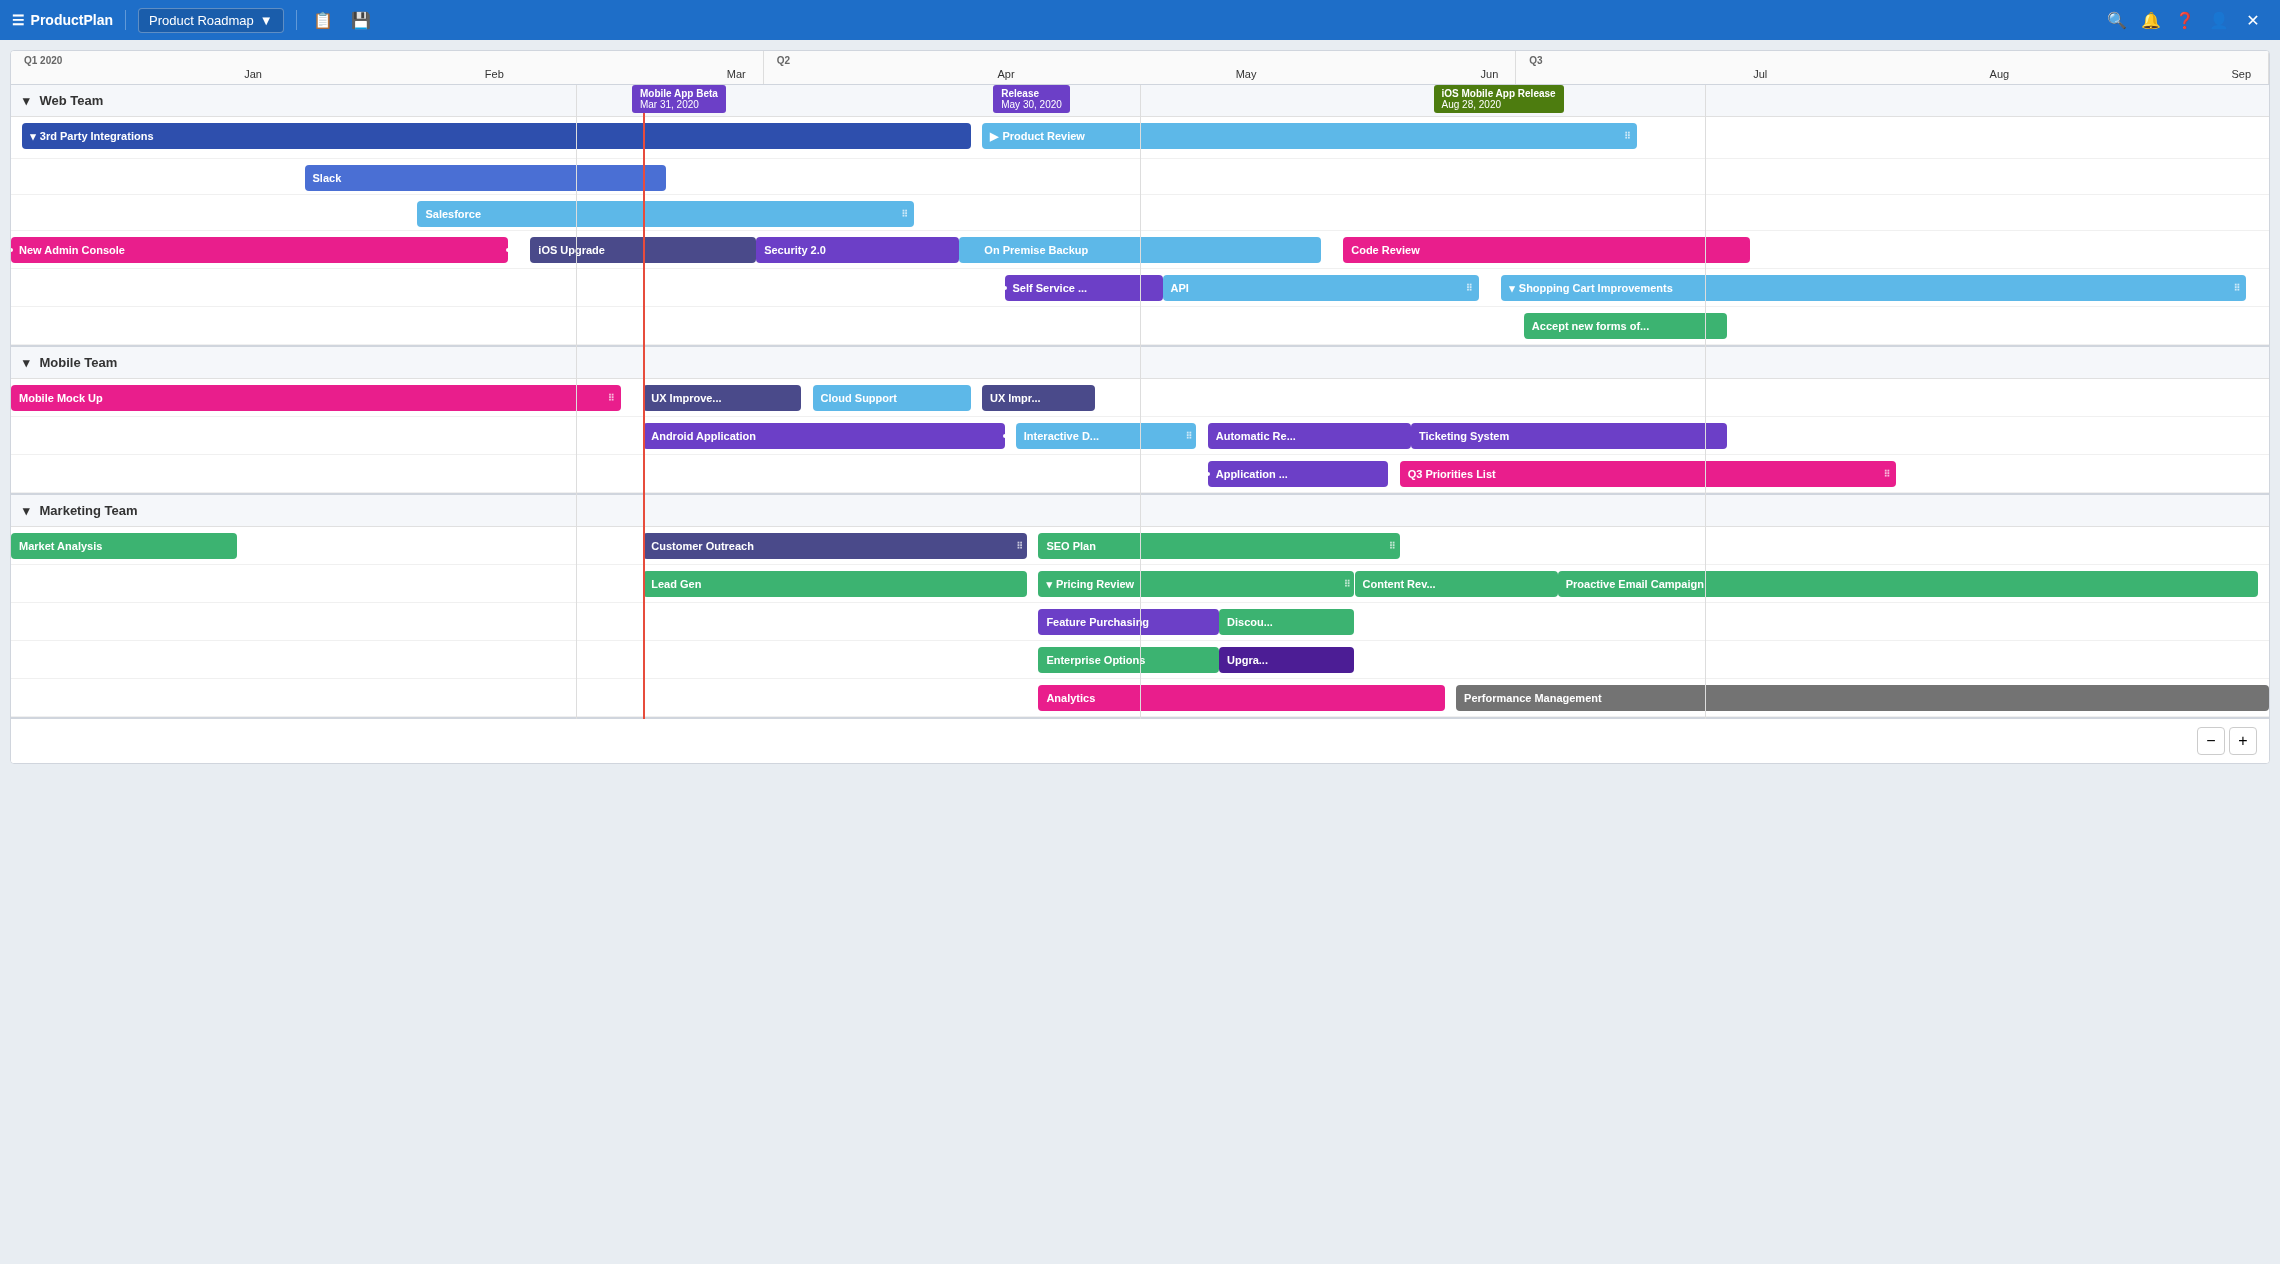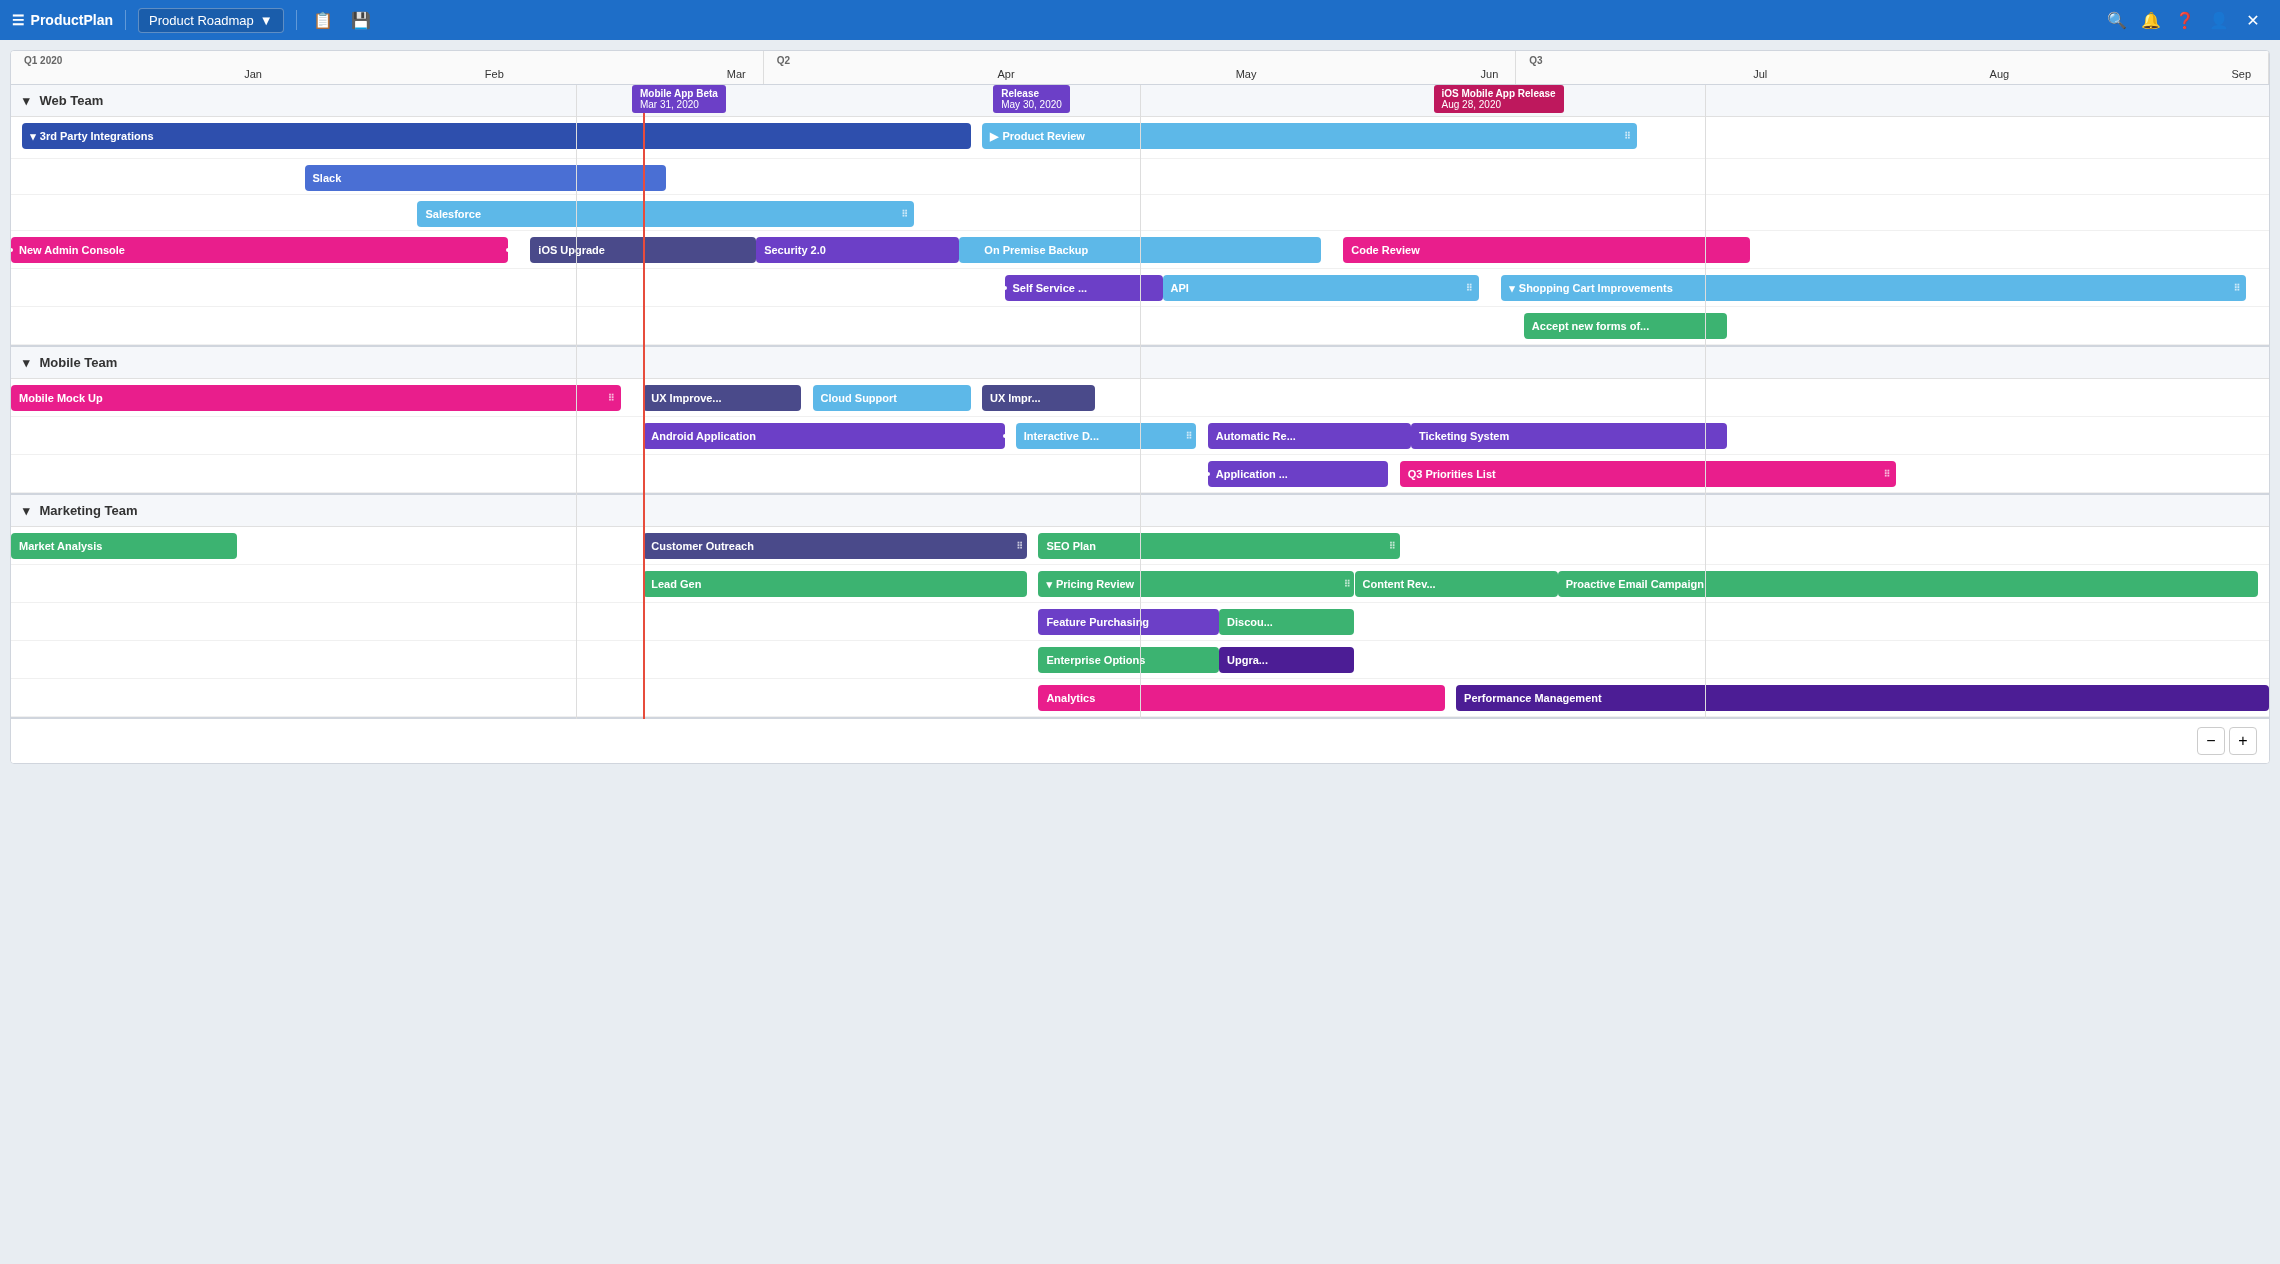--- a/index.html
+++ b/index.html
@@ -216,21 +216,21 @@
             <div style="position:absolute;top:0;left:-4px;width:0;height:0;border-left:5px solid transparent;border-right:5px solid transparent;border-top:8px solid #e74c3c;"></div>
           </div>
 
           <div style="position:absolute;top:0;left:43.5%;z-index:7;">
             <div style="background:#6c3fc7;color:white;padding:3px 8px;border-radius:3px;font-size:10px;font-weight:700;white-space:nowrap;">
               Release<br><span style="font-weight:400;">May 30, 2020</span>
             </div>
           </div>
 
           <div style="position:absolute;top:0;left:63%;z-index:7;">
-            <div style="background:#be185d;color:white;padding:3px 8px;border-radius:3px;font-size:10px;font-weight:700;white-space:nowrap;">
+            <div style="background:#4d7c0f;color:white;padding:3px 8px;border-radius:3px;font-size:10px;font-weight:700;white-space:nowrap;">
               iOS Mobile App Release<br><span style="font-weight:400;">Aug 28, 2020</span>
             </div>
           </div>
 
           <div class="section">
             <div class="section-header">
               <span class="chevron">▾</span>
               <span>Web Team</span>
             </div>
             <div style="position:relative;">
@@ -427,21 +427,21 @@
                 </div>
                 <div class="bar" style="background:#4c1d95;left:53.5%;width:6%;">
                   <span>Upgra...</span>
                 </div>
               </div>
 
               <div class="gantt-row" style="height:38px;padding-left:18px;">
                 <div class="bar" style="background:#e91e8c;left:45.5%;width:18%;">
                   <span>Analytics</span>
                 </div>
-                <div class="bar" style="background:#4c1d95;left:64%;width:36%;">
+                <div class="bar" style="background:#737373;left:64%;width:36%;">
                   <span>Performance Management</span>
                 </div>
               </div>
 
             </div>
           </div>
 
         </div>
 
         <div style="display:flex;justify-content:flex-end;padding:8px 12px;background:white;">

